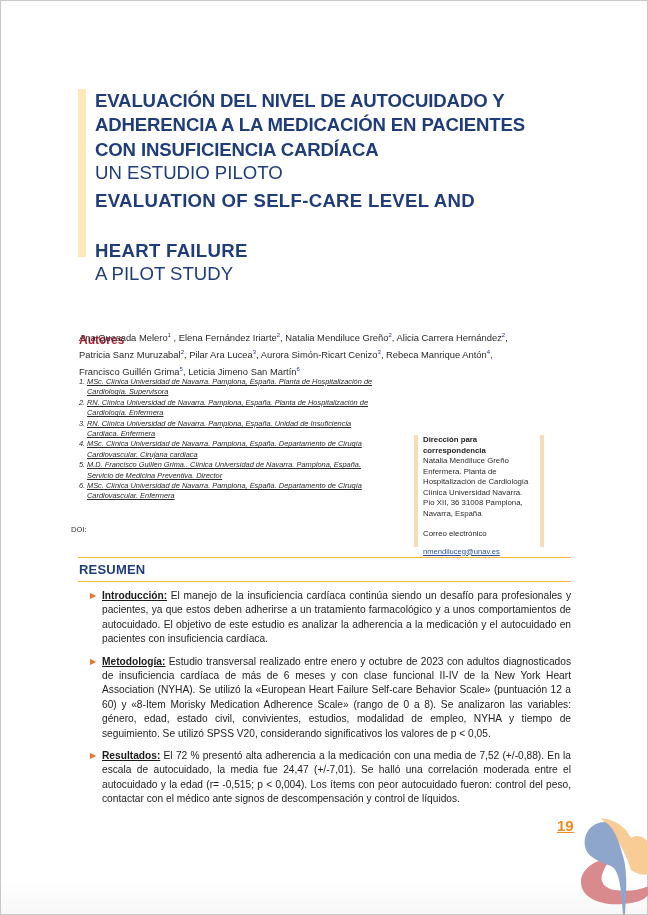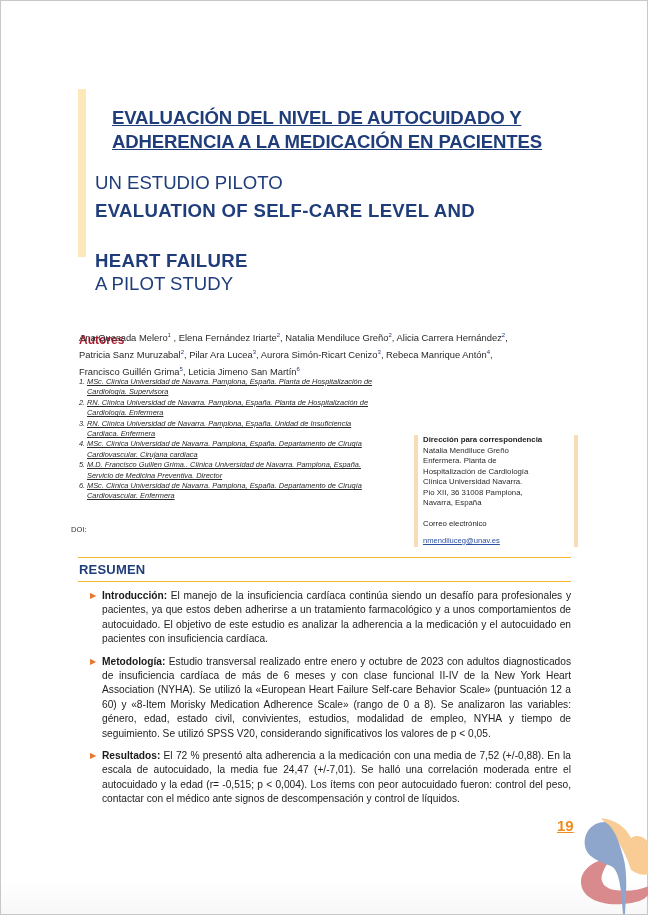--- a/index.html
+++ b/index.html
@@ -4,63 +4,64 @@
 <style>
   html, body { margin: 0; padding: 0; background: #ffffff; }
   body { width: 648px; height: 915px; overflow: hidden; position: relative; font-family: "Liberation Sans", sans-serif; }
   .page {
     position: absolute; left: 0; top: 0; width: 646px; height: 913px;
     border: 1px solid #c8c8c8; background: linear-gradient(#ffffff 0, #ffffff 880px, #f7f7f7 915px);
   }
   .title-block { position: absolute; left: 77px; top: 88px; width: 500px; }
   .title-bar { position: absolute; left: 0; top: 0; width: 8px; height: 168px; background: #fce8b8; }
   .title-text { position: absolute; left: 17px; top: 0; width: 490px; }
-  .t-es { color: #1f3d7a; font-weight: bold; font-size: 18.6px; line-height: 24.3px; letter-spacing: -0.15px; margin: 17px; text-decoration: underline; }
+  .t-es { color: #1f3d7a; font-weight: bold; font-size: 18.6px; line-height: 24.3px; letter-spacing: -0.15px; margin: 0; }
   .t-sub { color: #1f3d7a; font-size: 18.6px; line-height: 22px; margin: 0; font-weight: normal; }
   .t-en { color: #1f3d7a; font-weight: bold; font-size: 18.6px; line-height: 25px; letter-spacing: 0.3px; margin: 4px 0 0 0; }
 
   .autores-label { position: absolute; left: 78px; top: 310px; color: #a81d30; font-weight: bold; font-size: 12px; margin-top: 22px; }
   .authors { position: absolute; left: 78px; top: 327px; width: 470px; color: #2a2a2a; font-size: 9.4px; line-height: 15px; }
   .authors sup { font-size: 6px; color: #1f3d7a; vertical-align: 4px; }
 
   .affils { position: absolute; left: 78px; top: 376px; width: 300px; list-style: none; margin: 0; padding: 0; }
   .affils li { font-size: 7.4px; line-height: 10.4px; font-style: italic; color: #2a2a2a; display: flex; }
   .affils li .num { width: 8px; flex: none; }
   .affils li .txt { flex: 1; text-decoration: underline; }
 
   .doi { position: absolute; left: 70px; top: 524px; font-size: 7.6px; color: #333; }
 
-  .corr { position: absolute; left: 413px; top: 434px; width: 164px; height: 112px; border-left: 4px solid #f8dcb8; border-right: 4px solid #f8dcb8; padding-left: 5px; box-sizing: border-box; }
+  .corr { position: absolute; left: 413px; top: 434px; width: 130px; height: 112px; border-left: 4px solid #f8dcb8; border-right: 4px solid #f8dcb8; padding-left: 5px; box-sizing: border-box; }
   .corr-h { font-weight: bold; font-size: 7.8px; color: #222; line-height: 10.5px; }
   .corr-body { font-size: 7.8px; color: #2a2a2a; line-height: 10.5px; white-space: pre-line; }
   .corr-email-h { font-weight: normal; font-size: 7.8px; color: #222; margin-top: 10px; line-height: 10.5px; }
   .corr-email { font-size: 7.6px; color: #2a4fa0; text-decoration: underline; line-height: 10.5px; }
 
   .rule { position: absolute; left: 77px; width: 493px; height: 1px; background: #f2b632; }
   .resumen { position: absolute; left: 78px; top: 561px; font-weight: bold; font-size: 13px; color: #1f3d7a; letter-spacing: 0.2px; }
 
   .abstract { position: absolute; left: 88px; top: 588px; width: 482px; list-style: none; margin: 0; padding: 0; }
   .abstract li { position: relative; padding-left: 13px; font-size: 10.2px; line-height: 14.4px; color: #222; text-align: justify; margin-bottom: 8px; }
   .abstract li .bullet { position: absolute; left: 1px; top: 0; color: #e8762c; font-size: 8px; }
-  .abstract li b { color: #1a1a1a; }
+  .abstract li b { color: #1a1a1a; text-decoration: underline; }
 
   .page-num { position: absolute; left: 556px; top: 816px; color: #f08a1c; font-weight: bold; font-size: 15px; text-decoration: underline; }
   .logo { position: absolute; left: 580px; top: 815px; width: 68px; height: 100px; }
 </style>
 </head>
 <body>
 
 <div class="page">
 
   <div class="title-block">
     <div class="title-bar"></div>
     <div class="title-text">
       <h1 class="t-es">
         <span>EVALUACIÓN DEL NIVEL DE AUTOCUIDADO Y</span><br>
         <span>ADHERENCIA A LA MEDICACIÓN EN PACIENTES</span><br>
+        <span>CON INSUFICIENCIA CARDÍACA</span>
       </h1>
       <h2 class="t-sub">UN ESTUDIO PILOTO</h2>
       <h1 class="t-en">
         <span>EVALUATION OF SELF-CARE LEVEL AND</span><br>
         <br>
         <span>HEART FAILURE</span>
       </h1>
       <h2 class="t-sub">A PILOT STUDY</h2>
     </div>
   </div>

